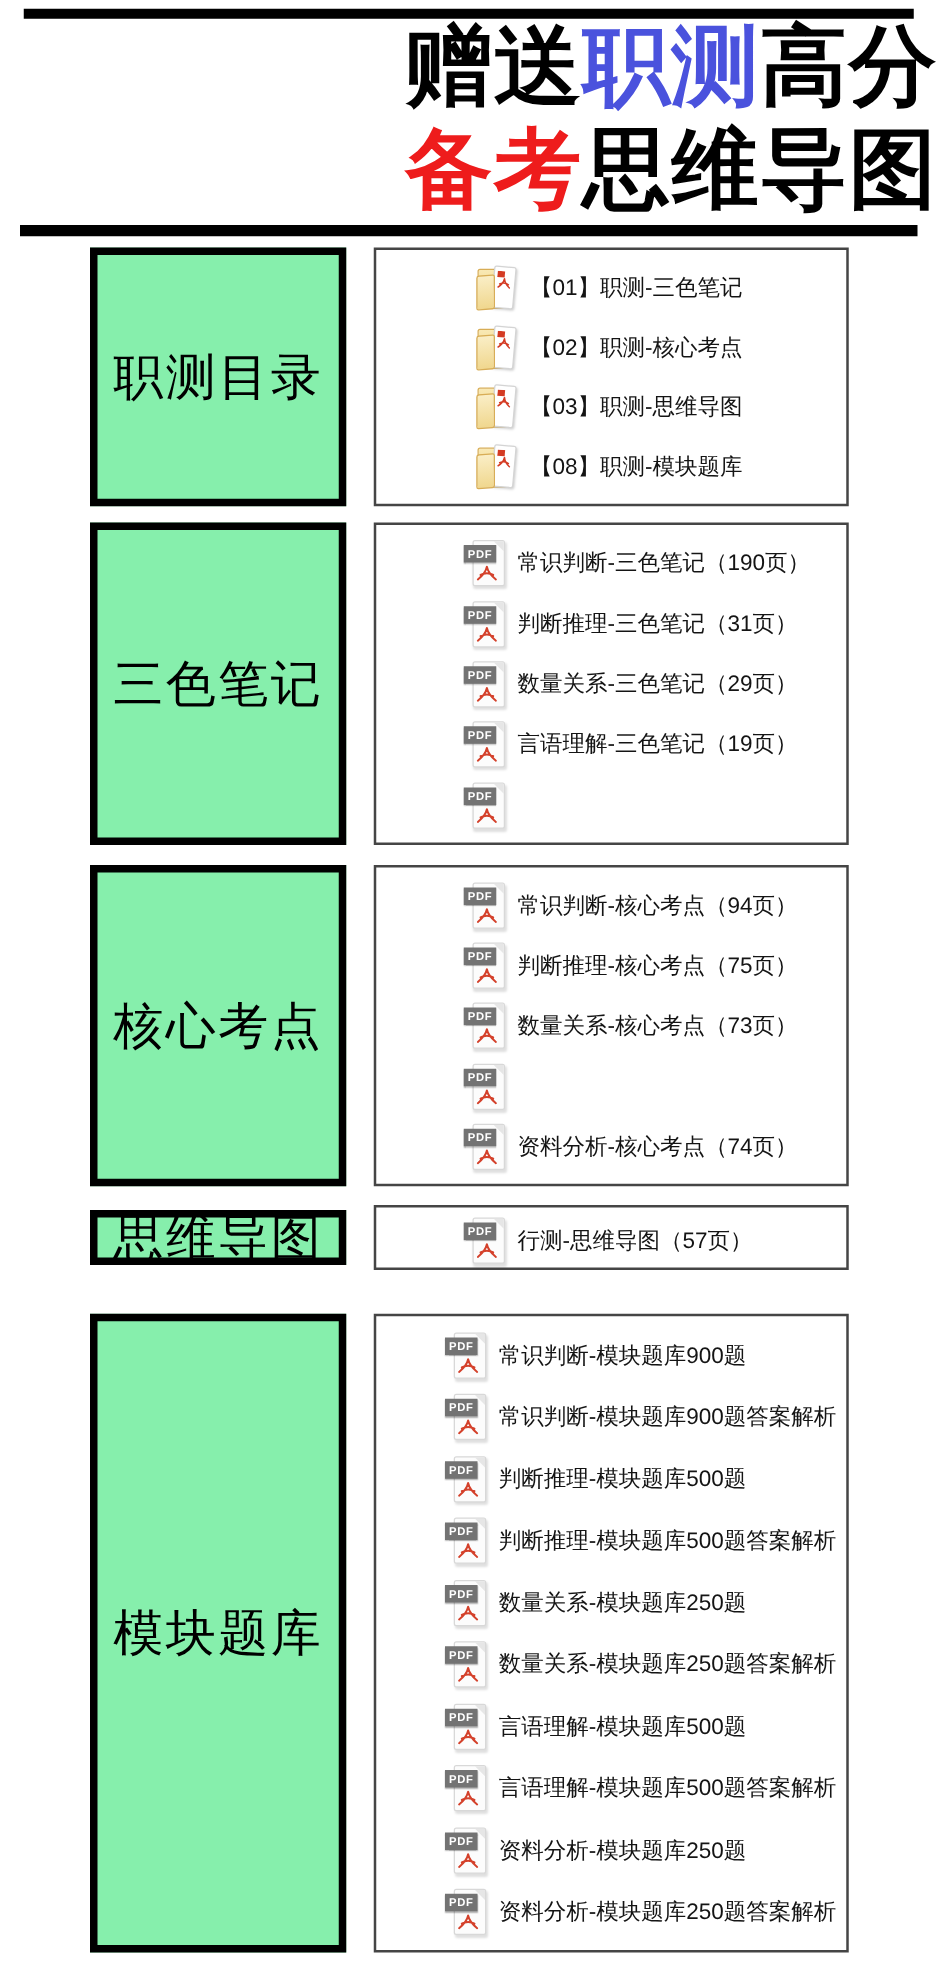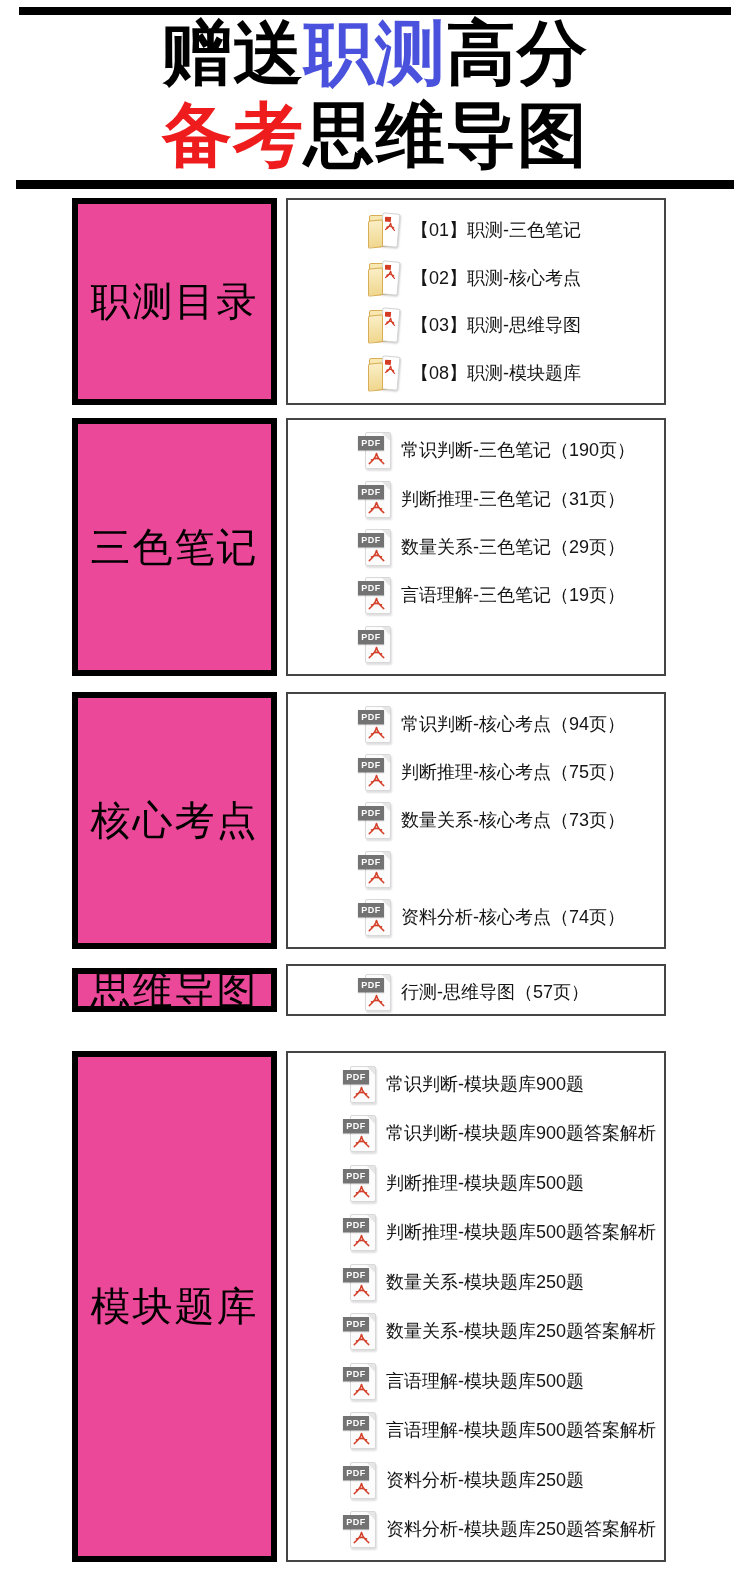--- a/index.html
+++ b/index.html
@@ -2,38 +2,38 @@
 <html><head>
 <meta charset="utf-8">
 <style>
   html,body { margin:0; padding:0; background:#ffffff; }
   body { width:750px; height:1581px; font-family:"Liberation Sans",sans-serif; position:relative; overflow:hidden; }
 
   .bar { position:absolute; background:#000; }
   .bar-top { left:19px; top:7px; width:712px; height:8px; }
   .bar-divider { left:16px; top:180px; width:718px; height:9px; }
 
-  .title { position:absolute; left:0; top:12px; width:750px; text-align:center;
+  .title { position:absolute; left:0; top:12px; width:750px; text-align:right;
            font-weight:900; font-size:70px; line-height:82px; letter-spacing:1px; color:#000; }
   .title .tline { white-space:nowrap; }
 
   .section { position:absolute; left:72px; display:flex; }
   .sec-1 { top:198px; height:207px; }
   .sec-2 { top:418px; height:258px; }
   .sec-3 { top:692px; height:257px; }
   .sec-4 { top:961px; height:58px; align-items:center; }
   .sec-5 { top:1051px; height:511px; }
 
   .label-box { width:205px; flex:none; border:6px solid #000; box-sizing:border-box;
                display:flex; align-items:center; justify-content:center;
                font-family:"Liberation Serif",serif; font-size:40px; color:#000;
-               letter-spacing:2px; background:#ec4899; }
+               letter-spacing:2px; background:#86efac; }
   .sec-4 .label-box { height:44px; }
 
-  .panel { margin-left:9px; width:380px; box-sizing:border-box; border:2px solid #454545;
+  .panel { margin-left:22px; width:380px; box-sizing:border-box; border:2px solid #454545;
            background:#fff; display:flex; flex-direction:column; justify-content:space-around;
            padding:6px 0; }
   .sec-4 .panel { height:52px; }
 
   .row { display:flex; align-items:center; gap:9px; padding-left:var(--indent,70px); }
   .sec-1 .row { --indent:80px; }
   .sec-2 .row, .sec-3 .row, .sec-4 .row { --indent:70px; }
   .sec-5 .row { --indent:55px; }
   .row-text { font-size:18px; color:#141414; line-height:22px; }
 

